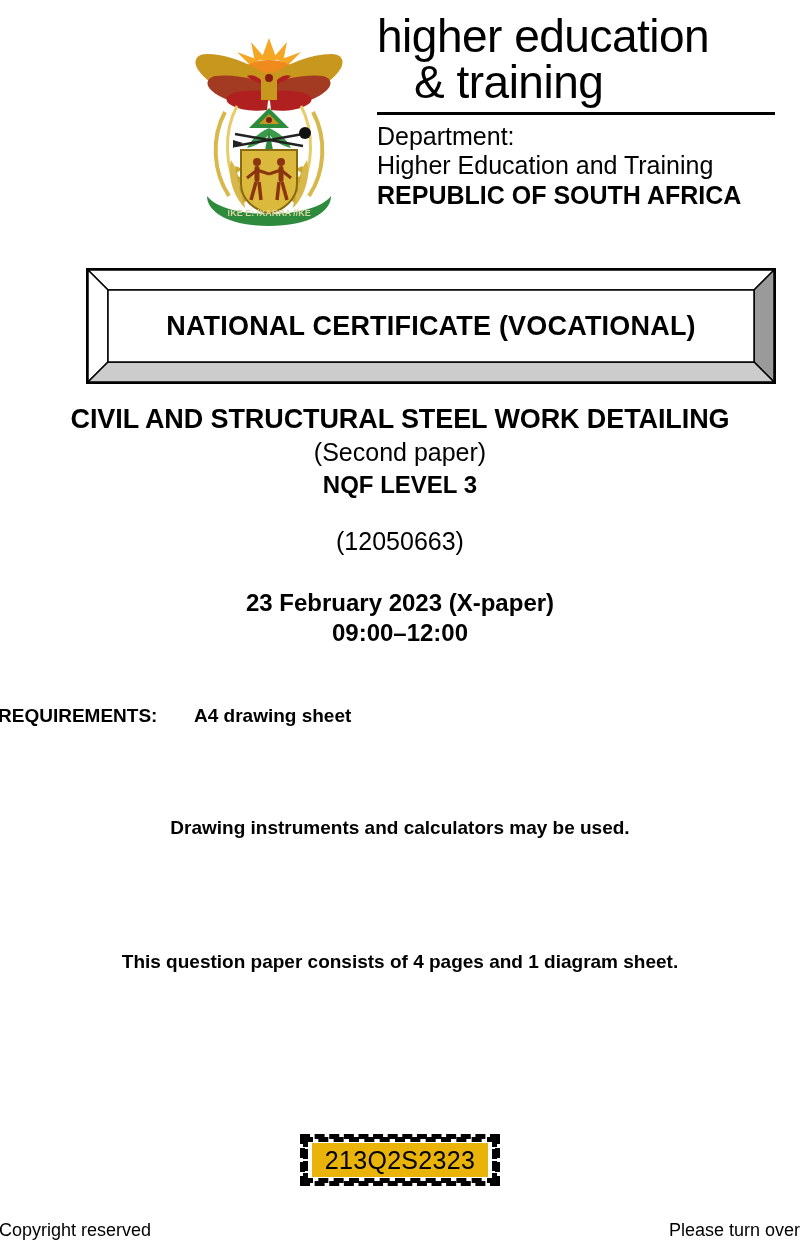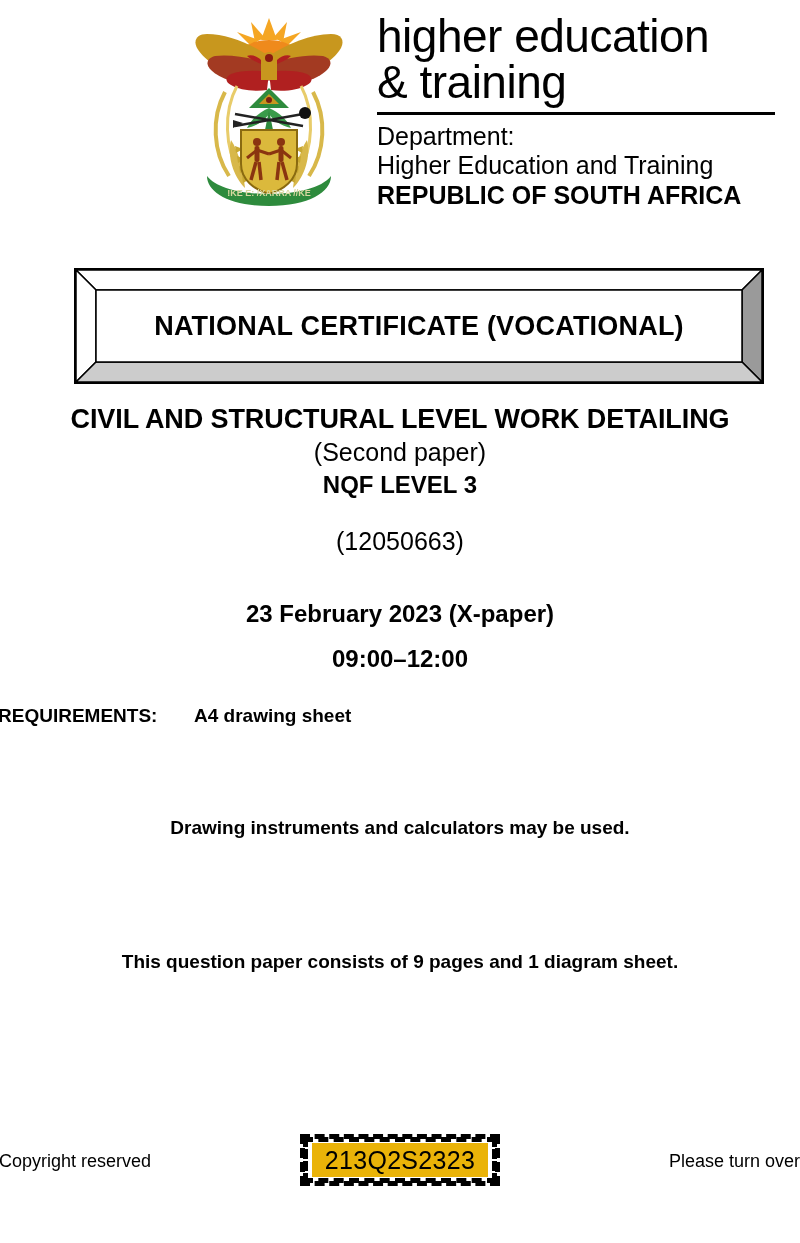--- a/index.html
+++ b/index.html
@@ -20,21 +20,21 @@
   .header {
     position: absolute;
     left: 0;
     top: 0;
     width: 800px;
     height: 235px;
   }
   .emblem {
     position: absolute;
     left: 181px;
-    top: 0;
+    top: 20px;
     width: 176px;
     height: 208px;
   }
   .logo-text {
     position: absolute;
     left: 377px;
     top: 14px;
     width: 400px;
   }
   .logo-line1 {
@@ -43,20 +43,21 @@
     font-weight: 400;
     letter-spacing: -0.5px;
     white-space: nowrap;
   }
   .logo-line2 {
     font-size: 46px;
     line-height: 48px;
     font-weight: 400;
     letter-spacing: -0.5px;
     white-space: nowrap;
+    margin-left: 37px;
   }
   .logo-rule {
     margin-top: 6px;
     width: 398px;
     height: 3px;
     background: #000;
   }
   .logo-dept {
     margin-top: 7px;
     font-size: 25px;
@@ -73,21 +74,21 @@
   .logo-country {
     font-size: 25px;
     line-height: 30px;
     font-weight: 700;
     white-space: nowrap;
   }
 
   
   .cert-box {
     position: absolute;
-    left: 74px;
+    left: 86px;
     top: 268px;
     width: 690px;
     height: 116px;
   }
   .cert-box svg { display: block; }
   .cert-box-label {
     position: absolute;
     left: 0;
     top: 0;
     width: 690px;
@@ -126,30 +127,29 @@
     font-weight: 700;
     line-height: 31px;
   }
   .subject-code {
     margin-top: 26px;
     font-size: 25px;
     font-weight: 400;
     line-height: 31px;
   }
   .subject-date {
-    margin-top: 42px;
+    margin-top: 31px;
     font-size: 24px;
     font-weight: 700;
     line-height: 30px;
   }
   .subject-time {
     font-size: 24px;
     font-weight: 700;
     line-height: 30px;
-    margin-top: 15px;
   }
 
   
   .requirements {
     position: absolute;
     left: 0;
     top: 703px;
     width: 800px;
   }
   .req-row {
@@ -243,21 +243,21 @@
     height: 34px;
     width: 176px;
     left: 12px;
     top: 0;
   }
 
   
   .footer {
     position: absolute;
     left: 0;
-    top: 1150px;
+    top: 1219px;
     width: 800px;
     height: 24px;
     display: flex;
     justify-content: space-between;
     align-items: flex-start;
     font-size: 18px;
     font-weight: 400;
     line-height: 22px;
     text-align: center;
   }
@@ -370,40 +370,40 @@
     <polygon points="2,2 22,22 22,94 2,114" fill="#ffffff" stroke="#000000" stroke-width="1.5"></polygon>
     <polygon points="688,2 688,114 668,94 668,22" fill="#9a9a9a" stroke="#000000" stroke-width="1.5"></polygon>
     <polygon points="2,114 22,94 668,94 688,114" fill="#cccccc" stroke="#000000" stroke-width="1.5"></polygon>
 
     <rect x="22" y="22" width="646" height="72" fill="#ffffff" stroke="#000000" stroke-width="1.5"></rect>
   </svg>
   <div class="cert-box-label">NATIONAL CERTIFICATE (VOCATIONAL)</div>
 </div>
 
 <div class="subject-block">
-  <div class="subject-title">CIVIL AND STRUCTURAL LEVEL WORK DETAILING</div>
+  <div class="subject-title">CIVIL AND STRUCTURAL STEEL WORK DETAILING</div>
   <div class="subject-sub">(Second paper)</div>
   <div class="subject-level">NQF LEVEL 3</div>
   <div class="subject-code">(12050663)</div>
   <div class="subject-date">23 February 2023 (X-paper)</div>
   <div class="subject-time">09:00–12:00</div>
 </div>
 
 <div class="requirements">
   <div class="req-row">
     <div class="req-label">REQUIREMENTS:</div>
     <div class="req-values">
       <div class="req-item">A4 drawing sheet</div>
     </div>
   </div>
 </div>
 
 <div class="note-instruments">Drawing instruments and calculators may be used.</div>
 
-<div class="note-pages">This question paper consists of 9 pages and 1 diagram sheet.</div>
+<div class="note-pages">This question paper consists of 4 pages and 1 diagram sheet.</div>
 
 <div class="code-box">
   <div class="code-box-border"></div>
   <div class="code-inner"></div>
   <div class="code-text">213Q2S2323</div>
 </div>
 
 <div class="footer">
   <div class="footer-left">Copyright reserved</div>
   <div class="footer-right">Please turn over</div>

